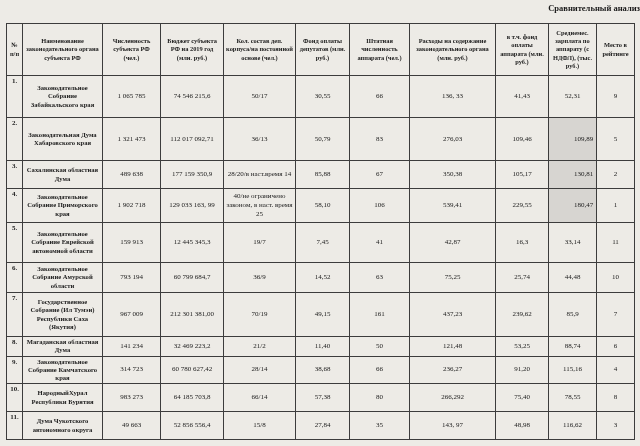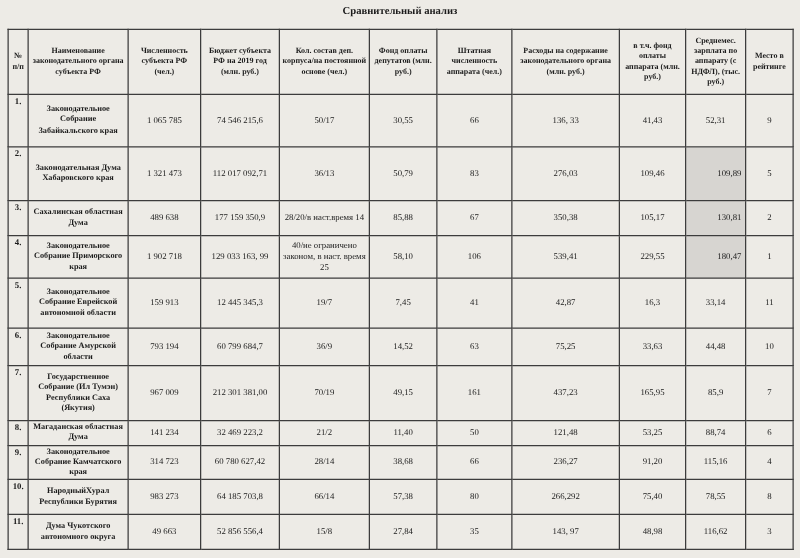--- a/index.html
+++ b/index.html
@@ -5,21 +5,21 @@
   html,body { margin:0; padding:0; }
   body {
     width:640px; height:446px;
     background:#edebe6;
     font-family:"Liberation Serif", serif;
     color:#1b1b1b;
     overflow:hidden;
   }
   .page { width:640px; height:446px; position:relative; }
   .doc-title { text-align:center; font-weight:bold; font-size:8.5px; line-height:1.3; }
-  .doc-title.first { padding-top:3px; }
+  .doc-title.first { padding-top:3px;text-align:right; }
   table.cmp {
     border-collapse:collapse;
     table-layout:fixed;
     width:628px;
     margin:9px 0 0 6px;
     border:1px solid #3c3c3c;
   }
   th, td {
     border:1px solid #3c3c3c;
     text-align:center;
@@ -149,34 +149,34 @@
       </tr>
       <tr>
         <td class="num">6.</td>
         <td class="name">Законодательное Собрание Амурской области</td>
         <td>793 194</td>
         <td>60 799 684,7</td>
         <td>36/9</td>
         <td>14,52</td>
         <td>63</td>
         <td>75,25</td>
-        <td>33,63</td>
+        <td>25,74</td>
         <td>44,48</td>
         <td>10</td>
       </tr>
       <tr>
         <td class="num">7.</td>
         <td class="name">Государственное Собрание (Ил Тумэн) Республики Саха (Якутия)</td>
         <td>967 009</td>
         <td>212 301 381,00</td>
         <td>70/19</td>
         <td>49,15</td>
         <td>161</td>
         <td>437,23</td>
-        <td>165,95</td>
+        <td>239,62</td>
         <td>85,9</td>
         <td>7</td>
       </tr>
       <tr>
         <td class="num">8.</td>
         <td class="name">Магаданская областная Дума</td>
         <td>141 234</td>
         <td>32 469 223,2</td>
         <td>21/2</td>
         <td>11,40</td>

